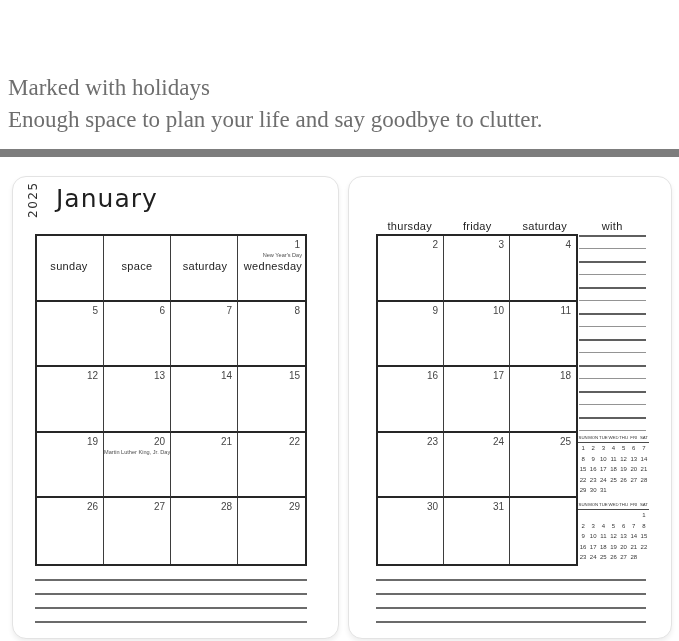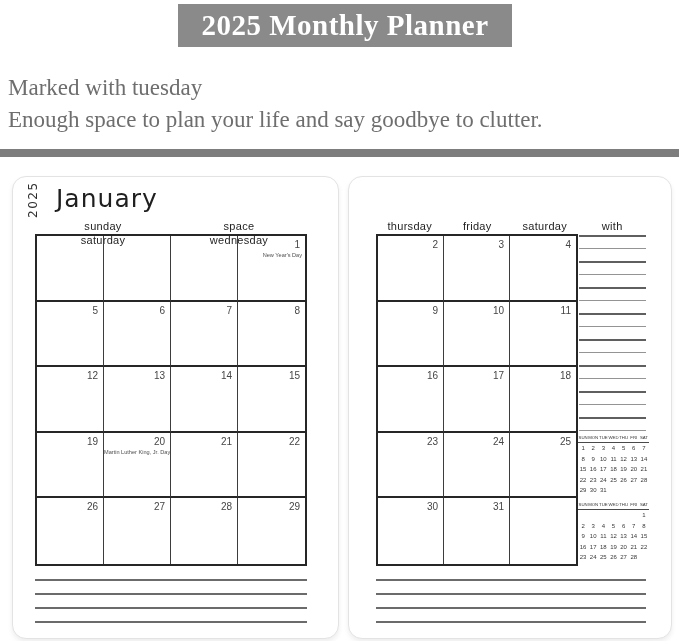--- a/index.html
+++ b/index.html
@@ -23,21 +23,21 @@
   .page-left{left:12px;width:325px;}
   .page-right{left:348px;width:322px;text-decoration:underline;}
 
   .year{position:absolute;left:2px;top:16px;width:36px;height:14px;line-height:14px;
         transform:rotate(-90deg);font-family:"DejaVu Sans",sans-serif;font-size:12px;
         letter-spacing:1.5px;color:#2e2e2e;text-align:center;}
   .month{position:absolute;left:43px;top:7px;font-family:"DejaVu Sans",sans-serif;
          font-size:25px;color:#1f1f1f;letter-spacing:1px;text-align:right;}
 
   .headers{position:absolute;top:42px;height:14px;line-height:14px;display:grid;}
-  #left-headers{left:22px;width:272px;grid-template-columns:repeat(2,1fr);}
+  #left-headers{left:22px;width:272px;grid-template-columns:repeat(4,1fr);margin-top:40px;}
   #right-headers{left:27px;width:270px;grid-template-columns:repeat(4,1fr);}
   .hcell{text-align:center;font-size:11px;color:#1e1e1e;letter-spacing:.3px;}
 
   .grid{position:absolute;top:57px;display:grid;border:2px solid #262626;box-sizing:border-box;}
   #left-grid{left:22px;width:272px;height:332px;grid-template-columns:repeat(4,1fr);grid-template-rows:repeat(5,1fr);}
   #right-grid{left:27px;width:202px;height:332px;grid-template-columns:repeat(3,1fr);grid-template-rows:repeat(5,1fr);}
   .cell{position:relative;border-right:1px solid #3d3d3d;border-bottom:2px solid #262626;}
   .cell.lc{border-right:none;}
   .cell.lr{border-bottom:none;}
   .dnum{position:absolute;top:3px;right:5px;font-size:10px;color:#454545;}
@@ -63,26 +63,23 @@
   .rule-lines{position:absolute;top:402px;}
   #left-bottom-lines{left:22px;width:272px;}
   #right-bottom-lines{left:27px;width:270px;}
   .bline{height:0;border-top:2px solid #6b6b6b;margin-bottom:12px;}
 </style>
 </head>
 <body>
 
 <div class="stage">
 
-  <div class="banner">
-    <span class="banner-title">2025 Monthly Planner</span>
-  </div>
 
   <div class="tagline">
-    <div>Marked with tuesday</div>
+    <div>Marked with holidays</div>
     <div>Enough space to plan your life and say goodbye to clutter.</div>
   </div>
 
   <div class="divider"></div>
 
   <div class="page page-left">
     <div class="year">2025</div>
     <div class="month">January</div>
     <div class="headers" id="left-headers">
         <div class="hcell">sunday</div>

